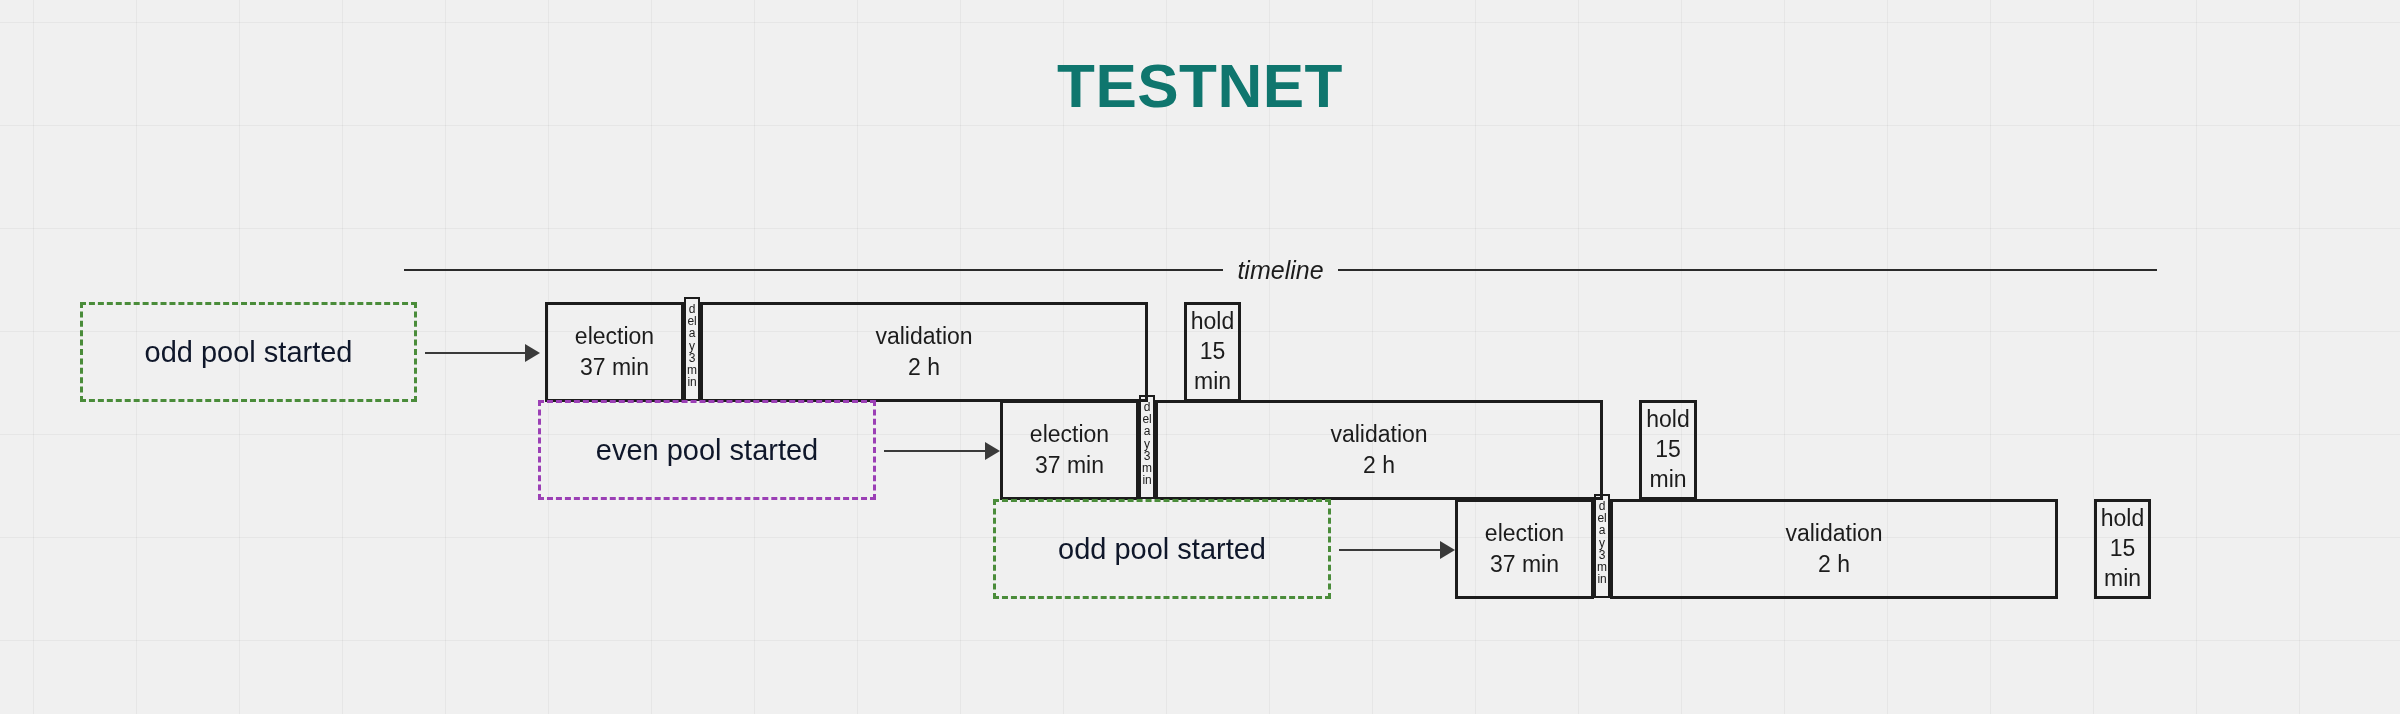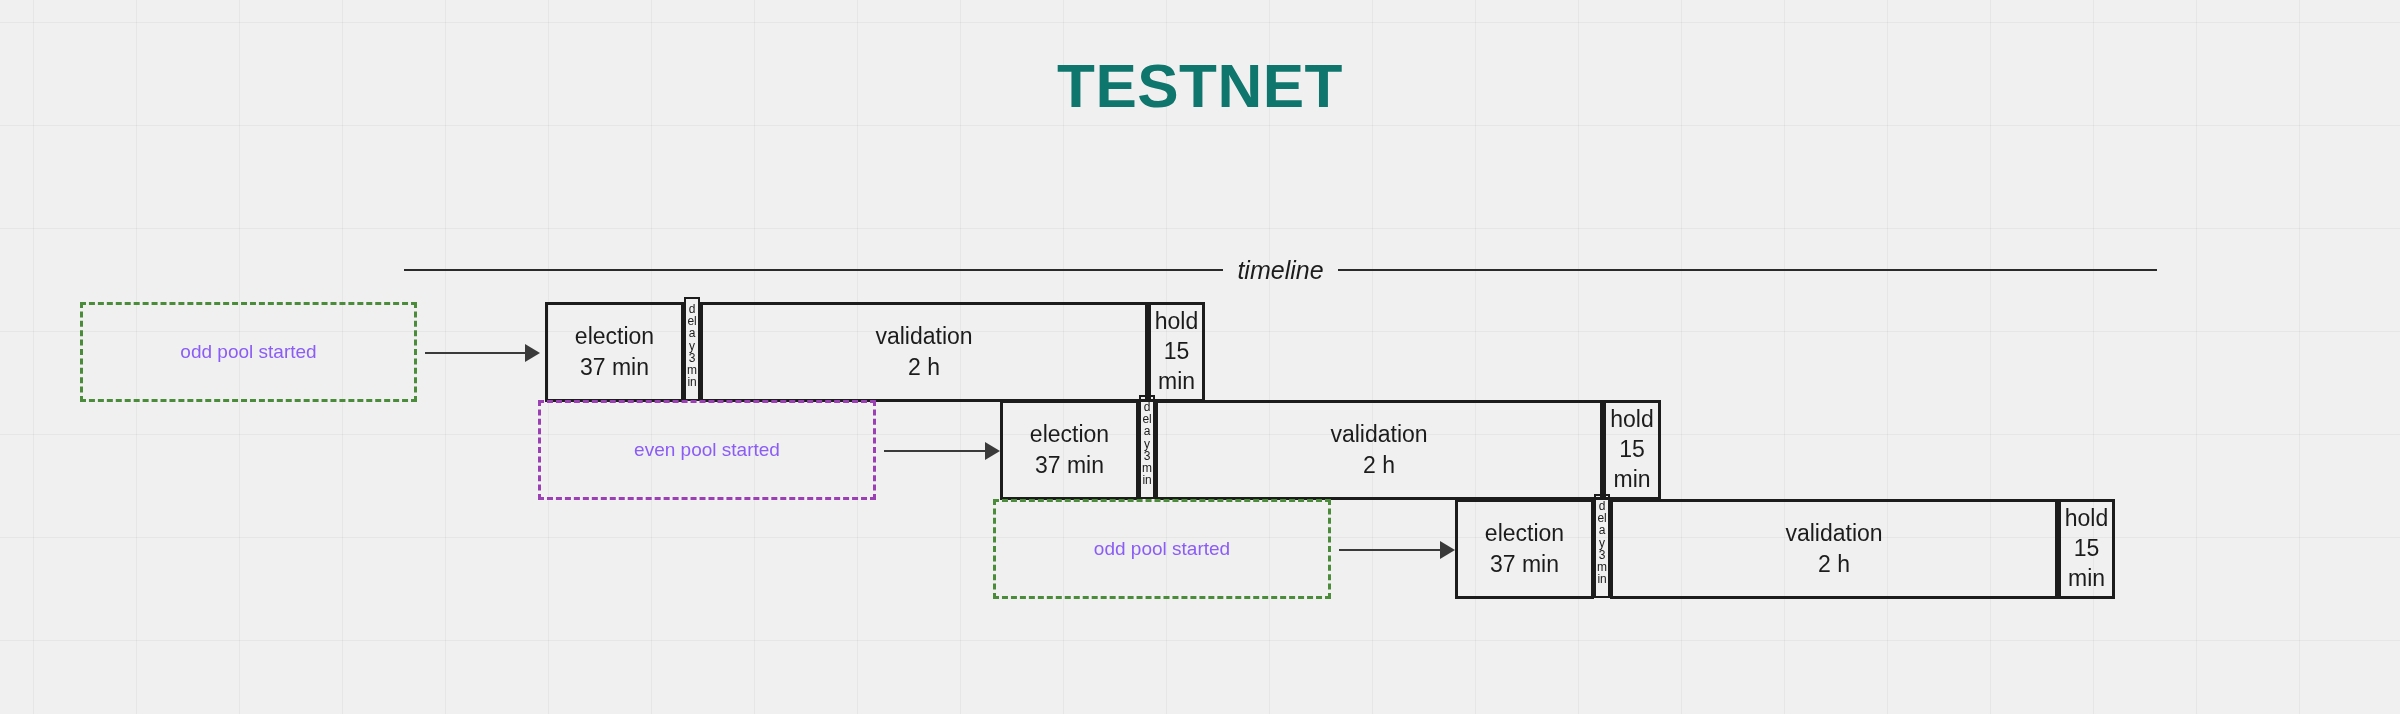--- a/index.html
+++ b/index.html
@@ -76,22 +76,22 @@
 
   
   .pool-note {
     position: absolute;
     top: 0;
     height: 100px;
     box-sizing: border-box;
     display: flex;
     align-items: center;
     justify-content: center;
-    font-size: 19px;
-    color: #8b5cf6;
+    font-size: 29px;
+    color: #0f172a;
     background: transparent;
   }
   .pool-note.odd {
     border: 3px dashed #4a8c3a;
   }
   .pool-note.even {
     border: 3px dashed #9b3fb5;
   }
 
   
@@ -129,20 +129,21 @@
     flex-direction: column;
     align-items: center;
     justify-content: center;
     font-size: 23px;
     color: #1c1c1c;
     line-height: 1.35;
     text-align: center;
   }
   .phase.hold {
     line-height: 1.3;
+    margin-left: 36px;
   }
 
   
   .phase.delay {
     top: -5px;
     height: 104px;
     width: 16px;
     padding: 0;
     font-size: 12px;
     line-height: 1.02;

